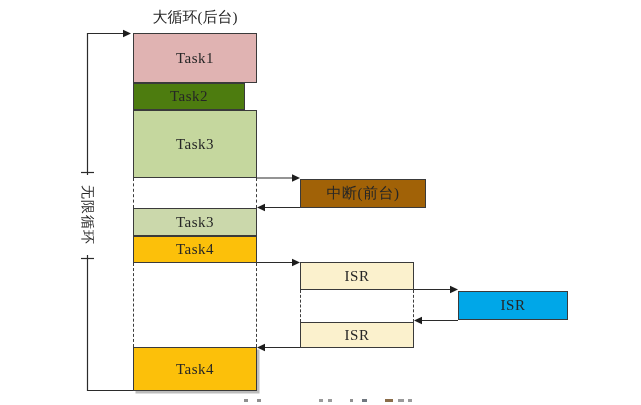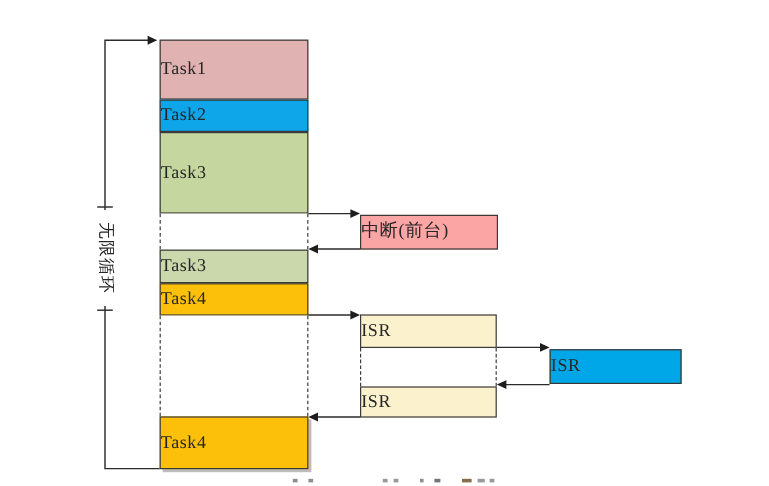--- a/index.html
+++ b/index.html
@@ -2,21 +2,21 @@
 <html><head>
 <meta charset="utf-8">
 <style>
   html,body{margin:0;padding:0;background:#fff;}
   #canvas{
     position:relative;width:641px;height:405px;background:#fff;overflow:hidden;
     font-family:"Liberation Serif","DejaVu Serif",serif;color:#262626;
   }
   .box{
     position:absolute;box-sizing:border-box;border:1px solid #3a3a3a;
-    display:flex;align-items:center;
+    display:flex;align-items:center;justify-content:center;
     font-size:15px;line-height:1;letter-spacing:0.5px;z-index:1;
   }
   .gap{
     position:absolute;box-sizing:border-box;z-index:1;
     border-left:1px dashed #3c3c3c;border-right:1px dashed #3c3c3c;background:#fff;
   }
   .floating-label{
     position:absolute;font-size:15px;text-align:center;z-index:1;white-space:nowrap;
   }
   #loop-label{
@@ -27,26 +27,27 @@
   #wires{position:absolute;left:0;top:0;z-index:2;pointer-events:none;}
   #caption-fragments{position:absolute;left:240px;top:398px;width:215px;height:7px;z-index:1;}
   #caption-fragments i{position:absolute;top:1px;height:3px;display:block;}
   .shadowed{box-shadow:2.5px 2.5px 0 #bdbdbd;}
 </style>
 </head>
 <body>
 
 <div id="canvas">
 
+  <div class="floating-label" style="left:133px;top:8px;width:124px;">大循环(后台)</div>
 
   <div class="box" style="left: 133px; top: 33px; width: 124px; height: 50px; background: rgb(224, 179, 178);">
     <span>Task1</span>
   </div>
 
-  <div class="box" style="left: 133px; top: 83px; width: 124px; height: 27px; background: #0ea5e9;">
+  <div class="box" style="left: 133px; top: 83px; width: 112px; height: 27px; background: #4d7c0f;">
     <span>Task2</span>
   </div>
 
   <div class="box" style="left: 133px; top: 110px; width: 124px; height: 68px; background: rgb(197, 215, 158);">
     <span>Task3</span>
   </div>
 
   <div class="gap" style="left:133px;top:178px;width:124px;height:30px;"></div>
 
   <div class="box" style="left: 133px; top: 208px; width: 124px; height: 28px; background: rgb(203, 216, 171);">
@@ -56,21 +57,21 @@
   <div class="box" style="left: 133px; top: 236px; width: 124px; height: 27px; background: rgb(252, 192, 10);">
     <span>Task4</span>
   </div>
 
   <div class="gap" style="left:133px;top:263px;width:124px;height:84px;"></div>
 
   <div class="box shadowed" style="left: 133px; top: 347px; width: 124px; height: 44px; background: rgb(252, 192, 10);">
     <span>Task4</span>
   </div>
 
-  <div class="box" style="left: 300px; top: 179px; width: 115px; height: 29px; background: #fca5a5;">
+  <div class="box" style="left: 300px; top: 179px; width: 126px; height: 29px; background: #a16207;">
     <span>中断(前台)</span>
   </div>
 
   <div class="box" style="left: 300px; top: 262px; width: 114px; height: 28px; background: rgb(251, 241, 205);">
     <span>ISR</span>
   </div>
 
   <div class="gap" style="left:300px;top:290px;width:114px;height:32px;"></div>
 
   <div class="box" style="left: 300px; top: 322px; width: 114px; height: 26px; background: rgb(251, 241, 205);">

